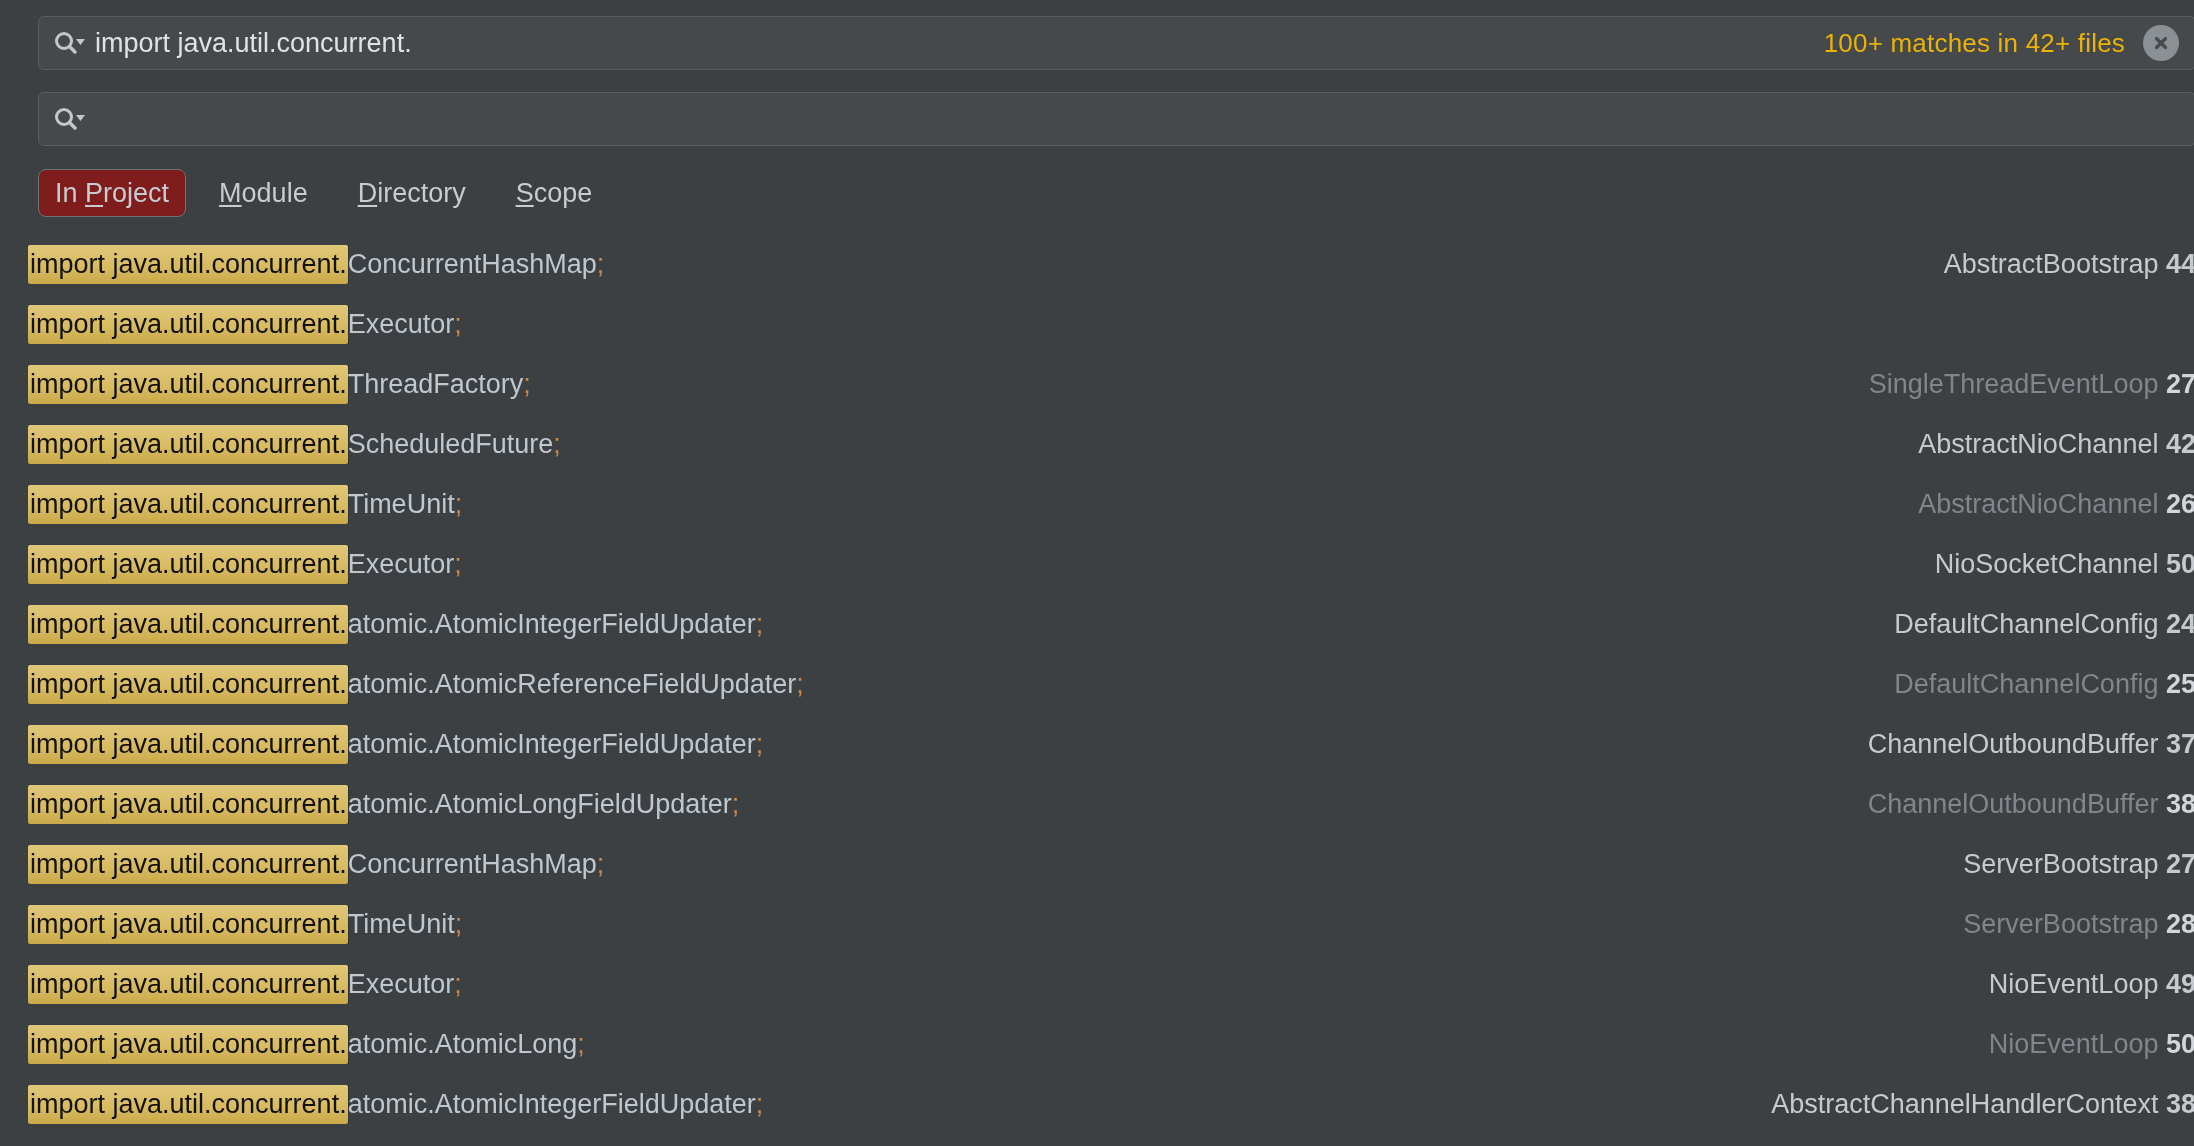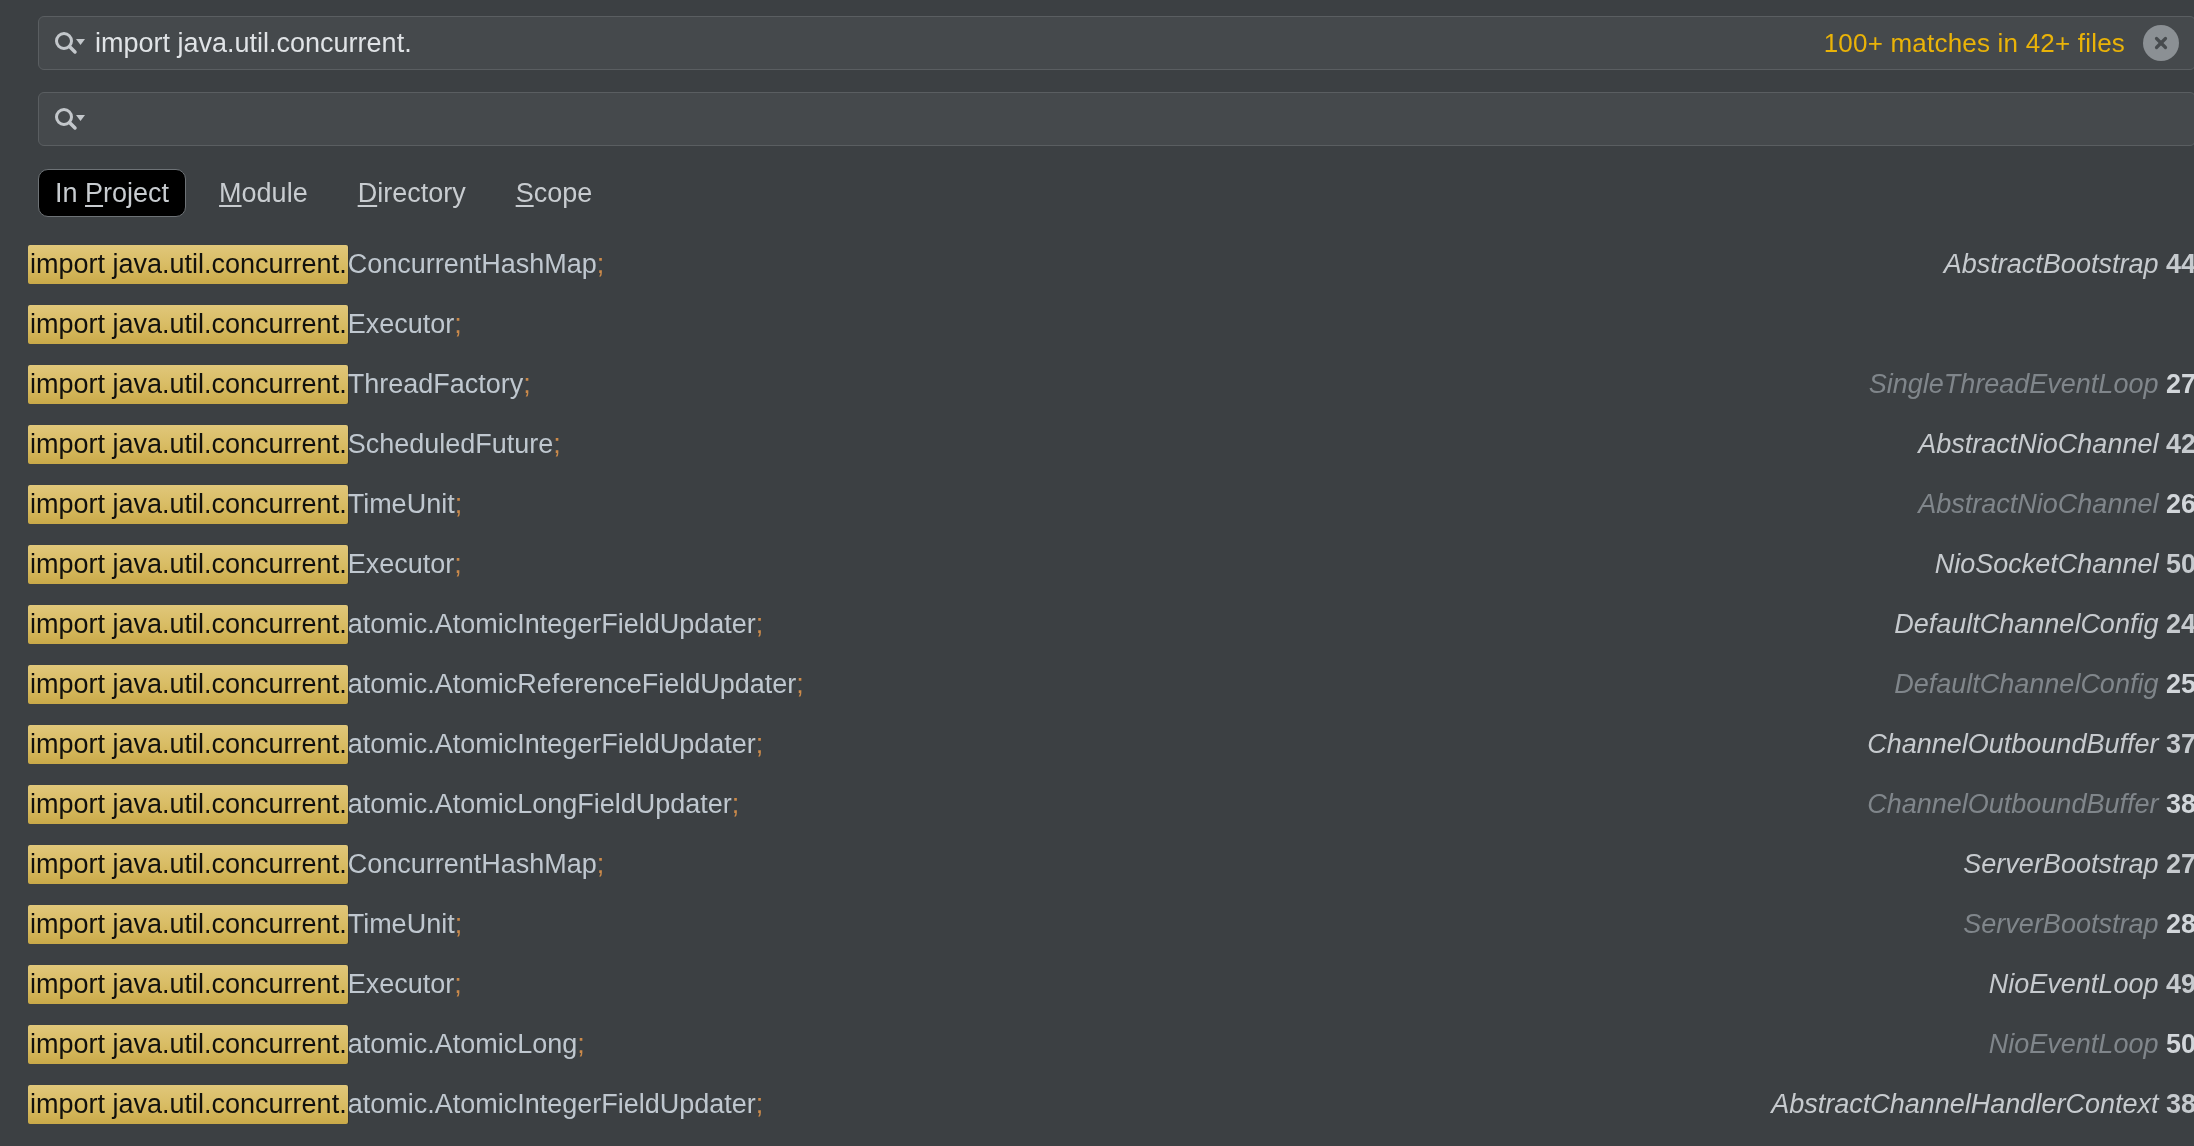--- a/index.html
+++ b/index.html
@@ -109,22 +109,21 @@
     padding: 8px 16px;
     border: 1px solid transparent;
     border-radius: 8px;
     white-space: nowrap;
     cursor: pointer;
     user-select: none;
     line-height: 30px;
   }
   .scope-tab.selected {
     border-color: #6d7276;
-    background: #000000;
-    border-radius: 10px;
+    background: #7f1d1d;
   }
   .scope-tab .mn {
     text-decoration: underline;
     text-underline-offset: 3px;
   }
   .scope-gap { width: 16px; flex: 0 0 auto; }
 
   
   .results {
     margin-top: 16px;
@@ -167,21 +166,21 @@
     white-space: pre;
   }
   .file-ref {
     flex: 0 0 auto;
     font-size: 27px;
     line-height: 32px;
     padding-left: 40px;
     white-space: nowrap;
     text-align: right;
   }
-  .fname { color: #c6cace; font-style: italic; }
+  .fname { color: #c6cace; }
   .file-ref.dim .fname { color: #80868b; }
   .lno { color: #c6cace; font-weight: bold; }
   .file-ref.dim .lno { color: #d2d6da; }
 </style>
 </head>
 <body>
 
 <div class="find-popup">
 
   <div class="search-row">

